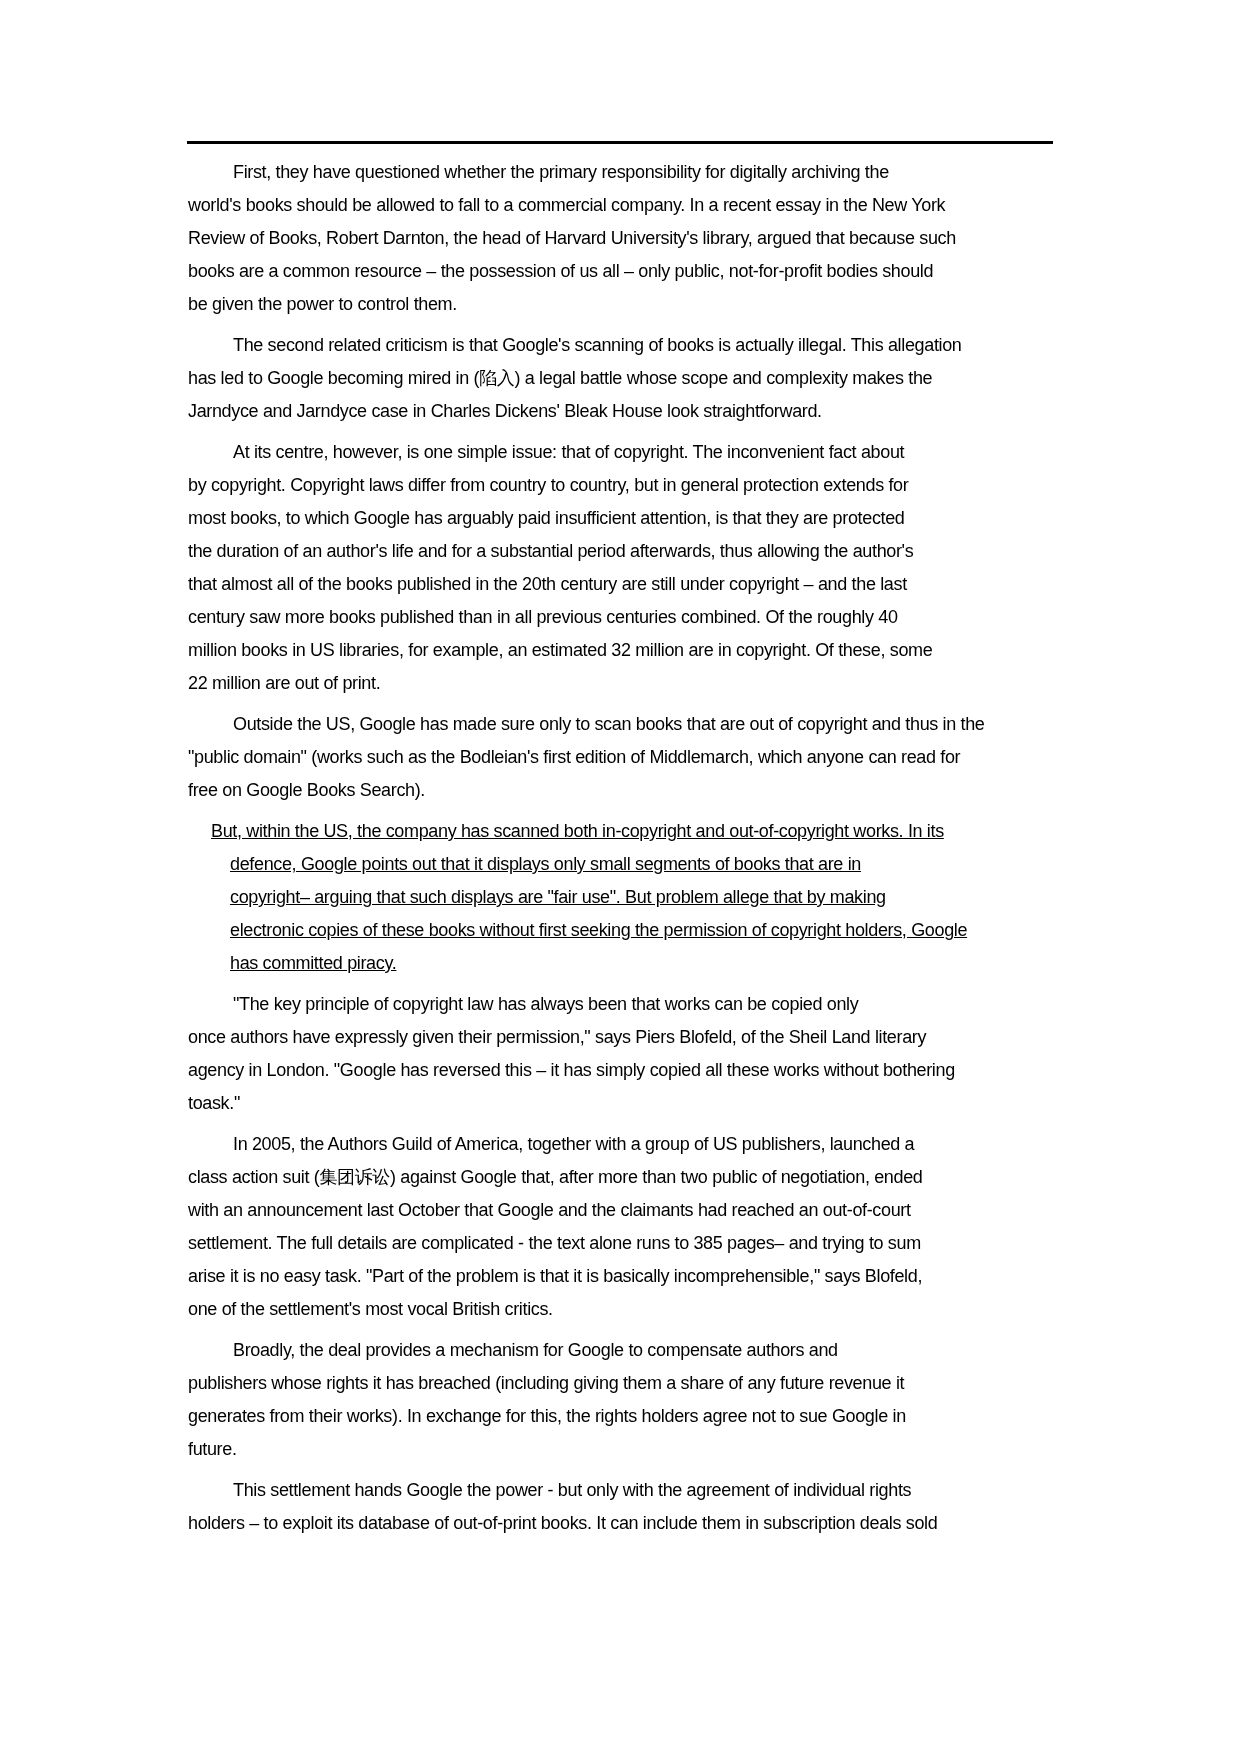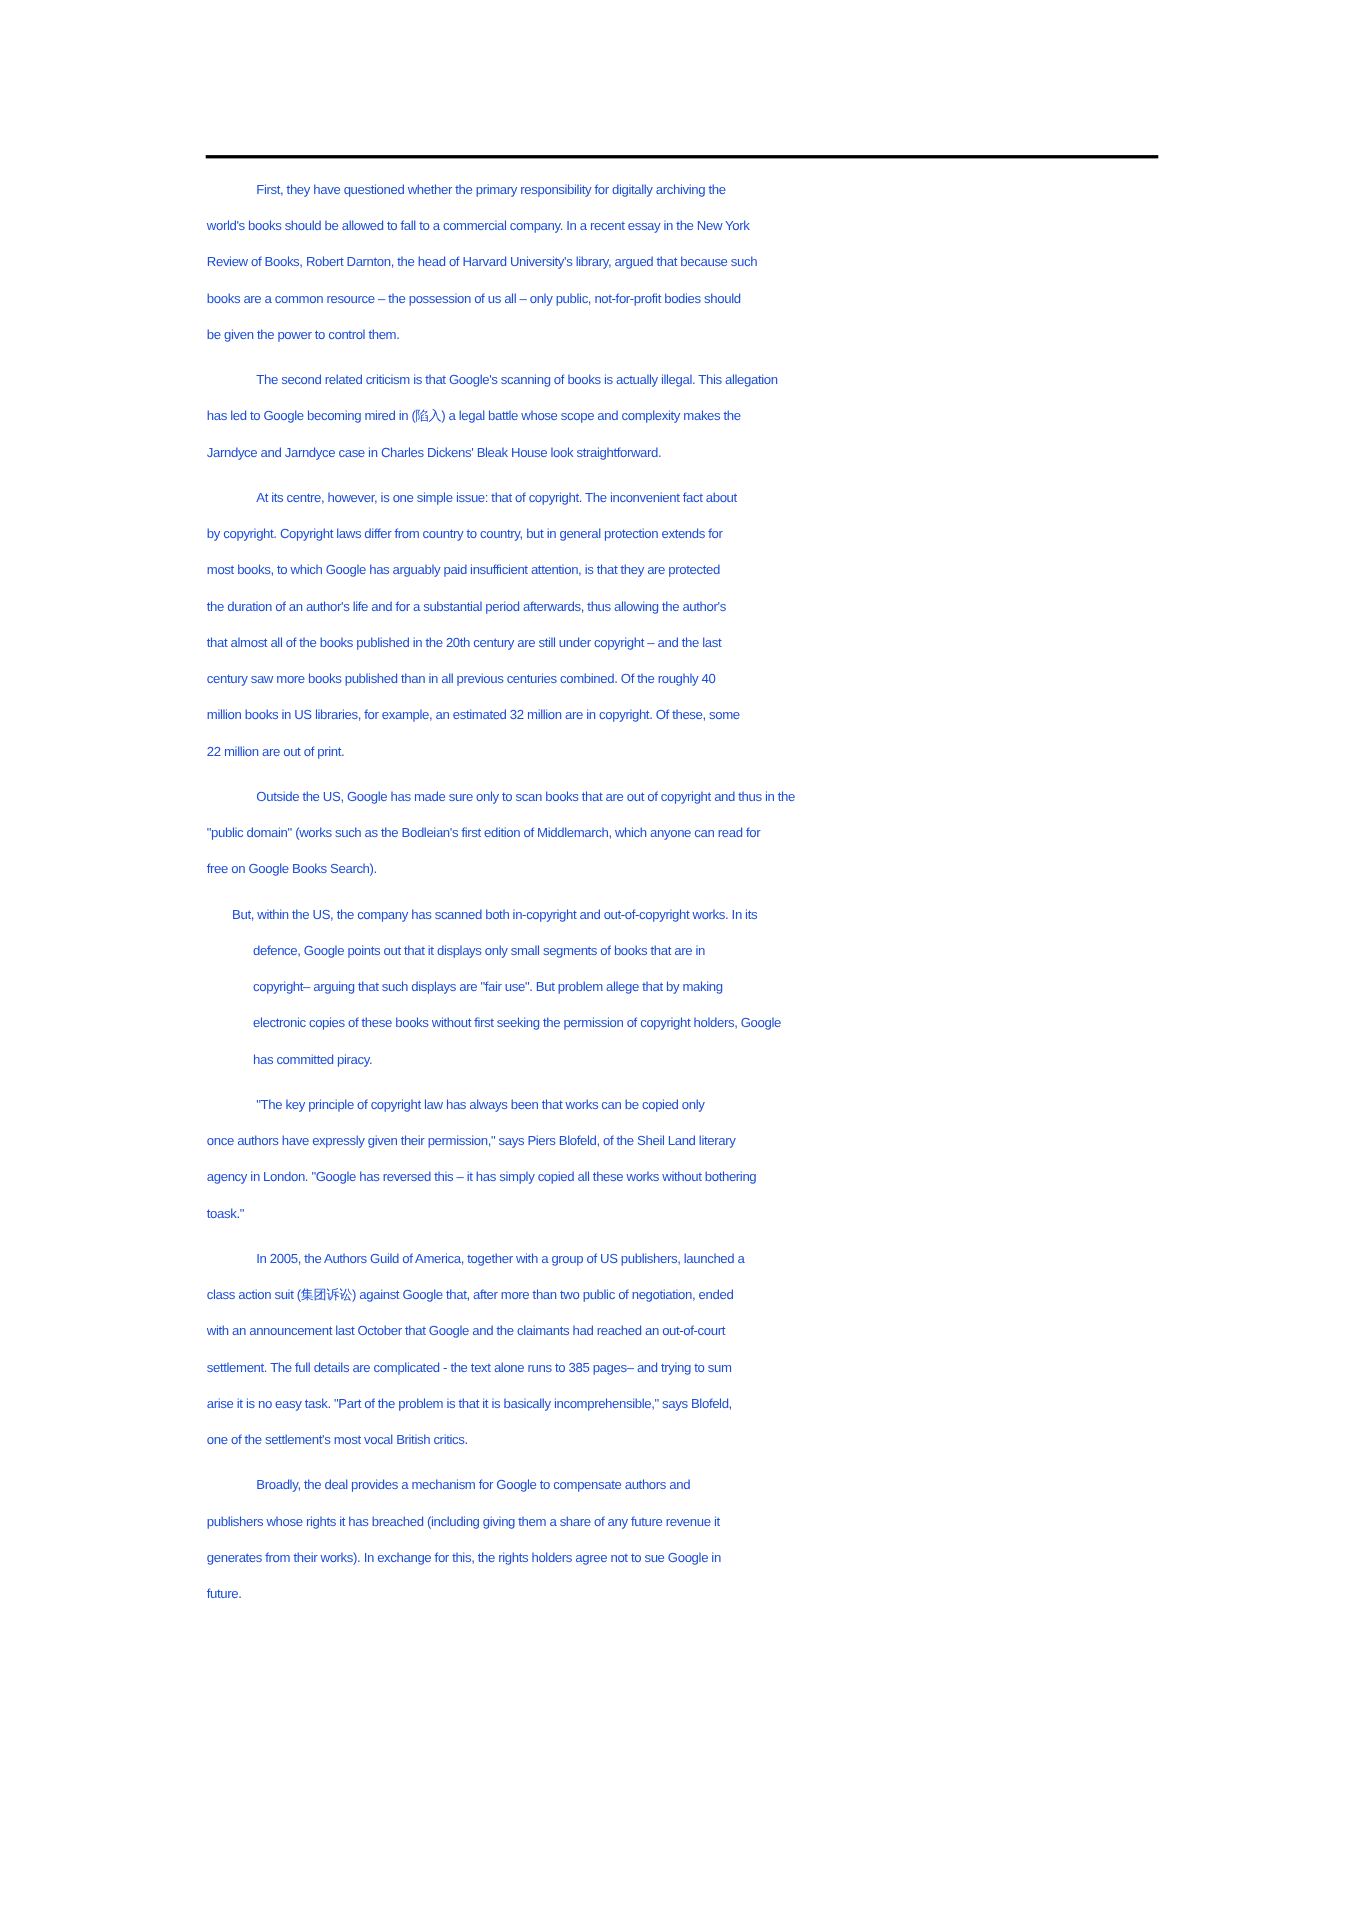--- a/index.html
+++ b/index.html
@@ -2,26 +2,26 @@
 <html><head>
 <meta charset="utf-8">
 <style>
   html, body { margin: 0; padding: 0; background: #ffffff; }
   body { width: 1240px; height: 1754px; position: relative; overflow: hidden; }
   .page { position: absolute; left: 0; top: 0; width: 1240px; height: 1754px; background: #fff; }
   .rule { position: absolute; left: 187px; top: 141px; width: 866px; height: 3px; background: #000; }
   .body-text {
     position: absolute; left: 188px; top: 156px; width: 880px;
     font-family: "Liberation Sans", sans-serif;
-    font-size: 12px; color: #1d4ed8; letter-spacing: -0.35px;
+    font-size: 18px; color: #000000; letter-spacing: -0.35px;
   }
   .para { margin: 0 0 8px 0; }
   .line { display: block; height: 33px; line-height: 33px; white-space: nowrap; }
   .para .line.first { padding-left: 45px; }
-  .para.hanging .line { padding-left: 42px; }
+  .para.hanging .line { padding-left: 42px; text-decoration: underline; }
   .para.hanging .line.first { padding-left: 23px; }
 </style>
 </head>
 <body>
 
 <div class="page">
   <div class="rule"></div>
   <div class="body-text" id="body-text">
       <div class="para">
         <span class="line first">First, they have questioned whether the primary responsibility for digitally archiving the</span>
@@ -70,14 +70,18 @@
         <span class="line">settlement. The full details are complicated - the text alone runs to 385 pages– and trying to sum</span>
         <span class="line">arise it is no easy task. "Part of the problem is that it is basically incomprehensible," says Blofeld,</span>
         <span class="line">one of the settlement's most vocal British critics.</span>
       </div>
       <div class="para">
         <span class="line first">Broadly, the deal provides a mechanism for Google to compensate authors and</span>
         <span class="line">publishers whose rights it has breached (including giving them a share of any future revenue it</span>
         <span class="line">generates from their works). In exchange for this, the rights holders agree not to sue Google in</span>
         <span class="line">future.</span>
       </div>
+      <div class="para">
+        <span class="line first">This settlement hands Google the power - but only with the agreement of individual rights</span>
+        <span class="line">holders – to exploit its database of out-of-print books. It can include them in subscription deals sold</span>
+      </div>
     </div>
 </div>
 
 </body></html>

